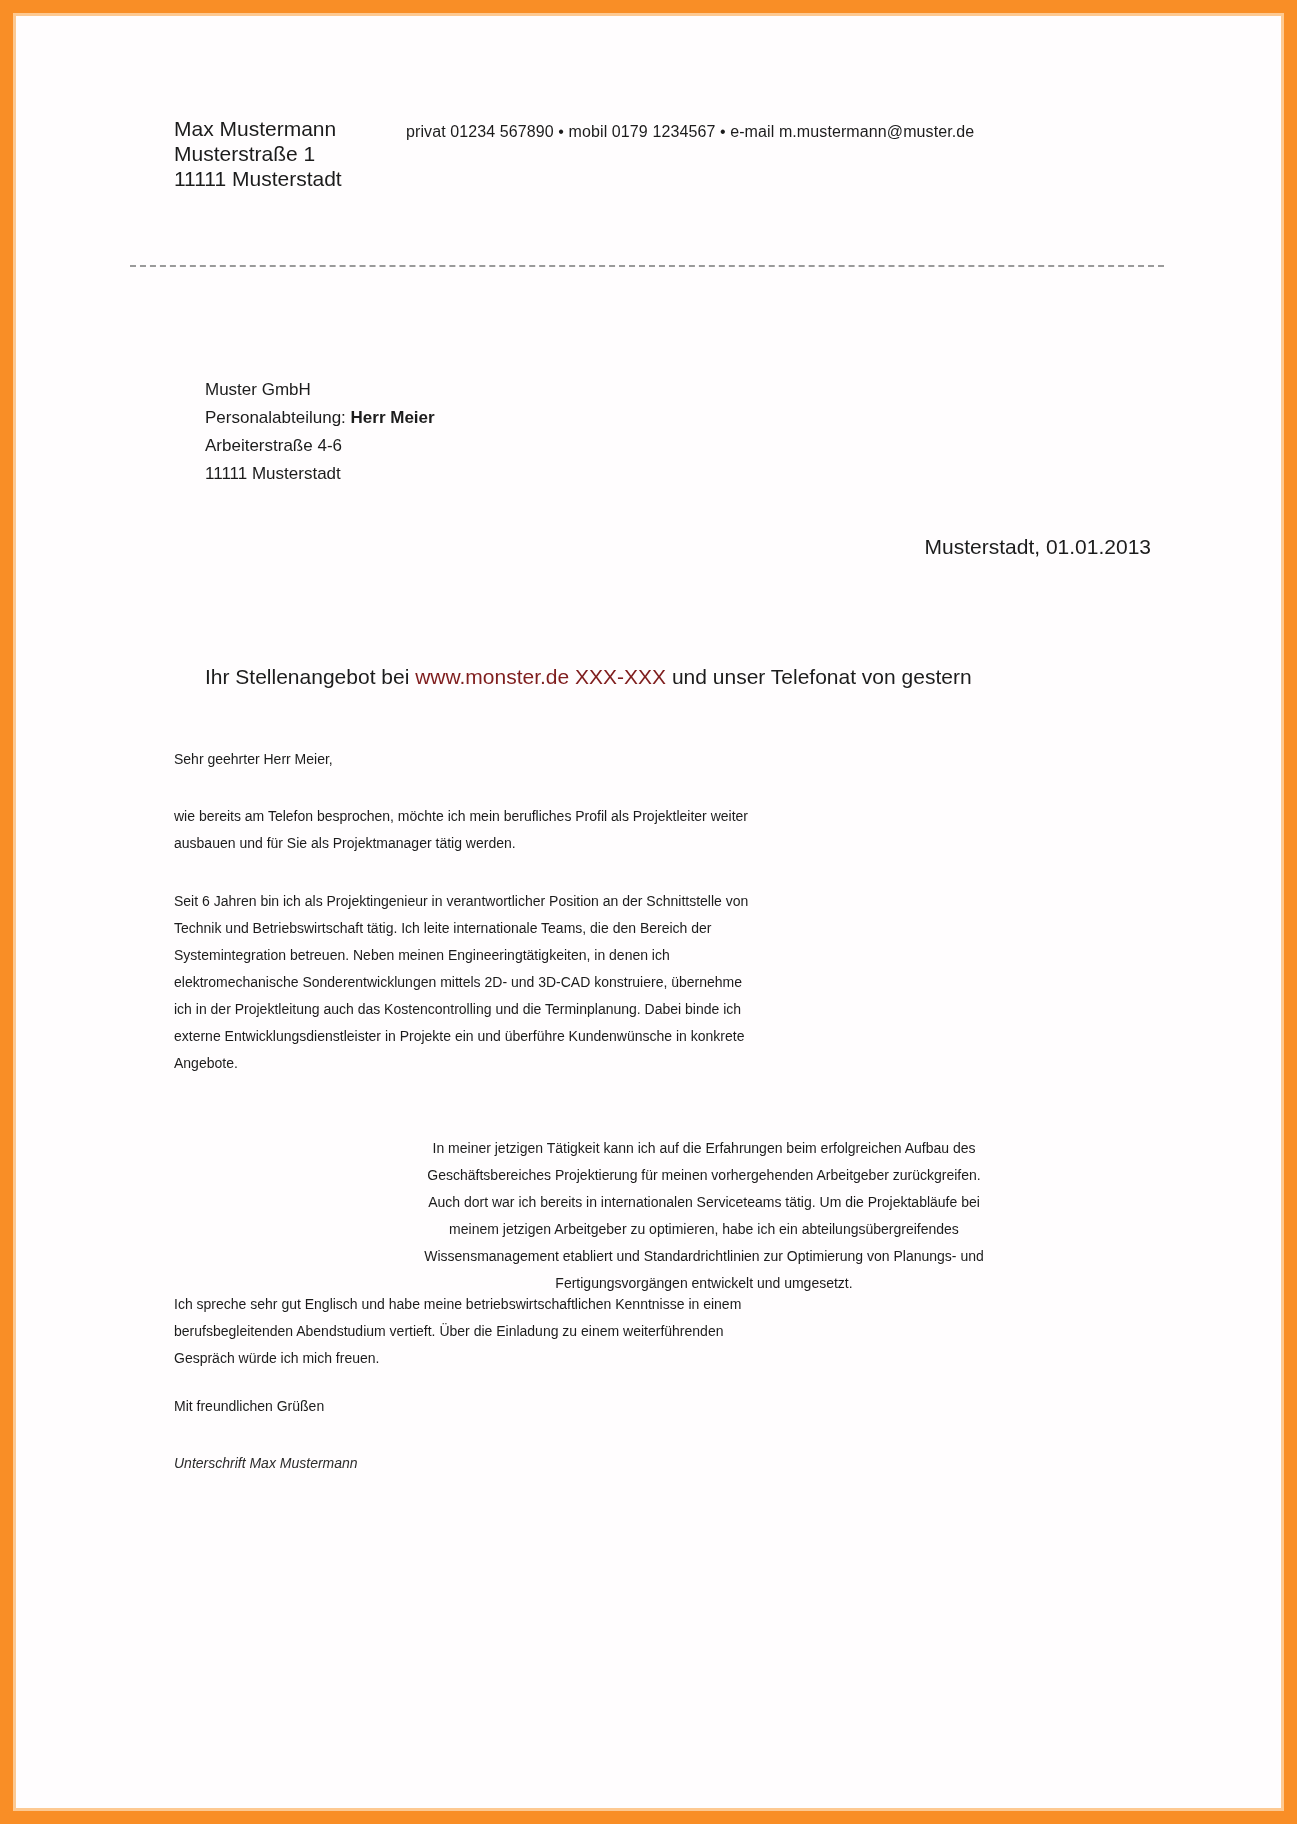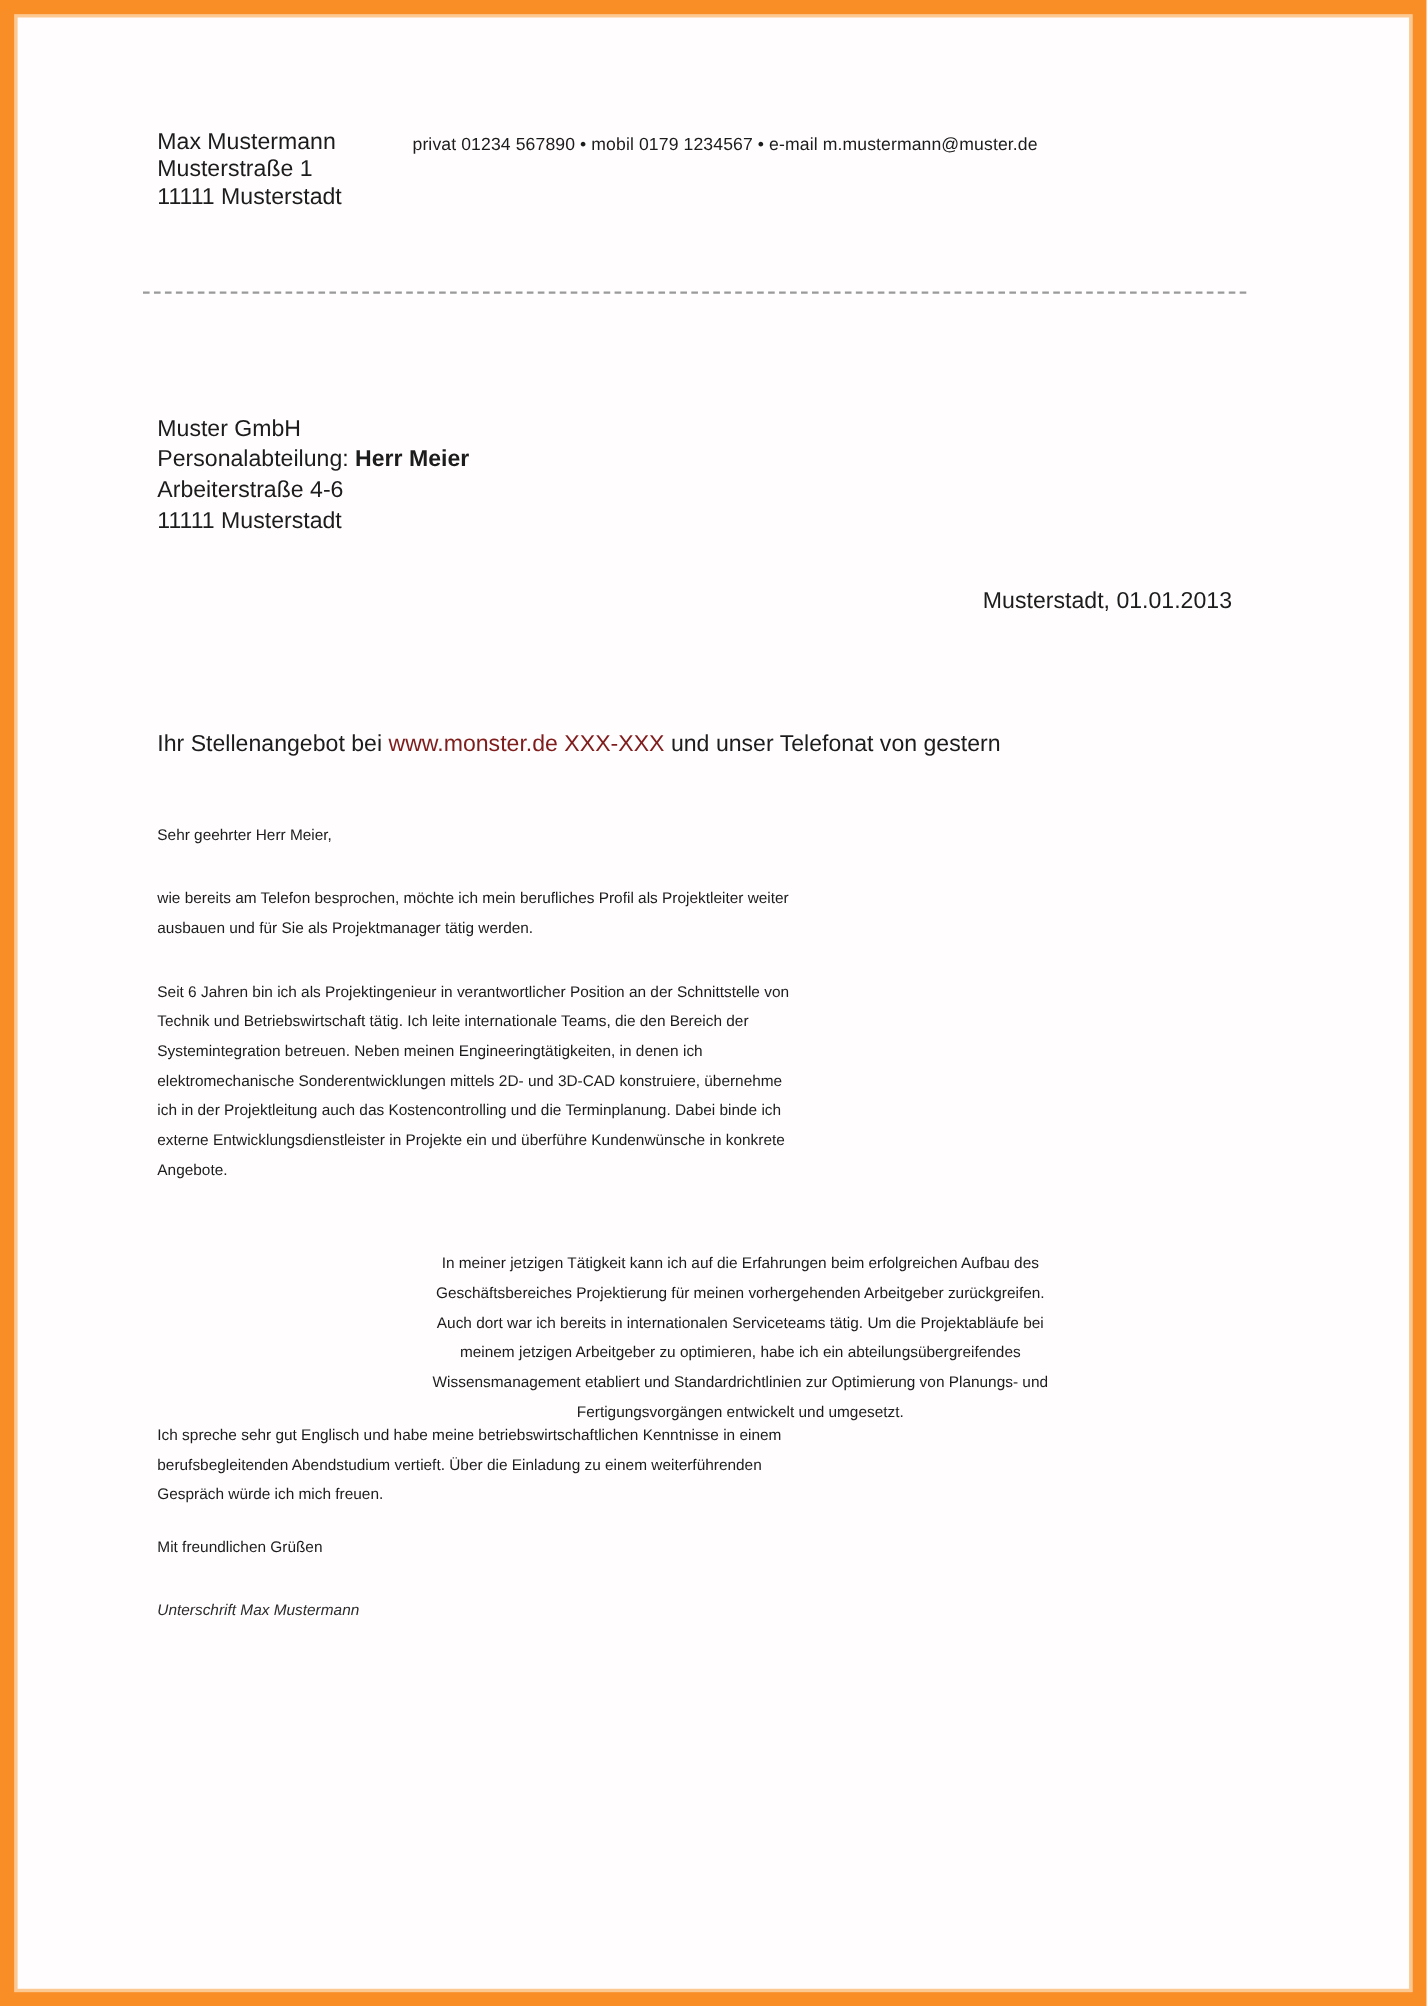--- a/index.html
+++ b/index.html
@@ -14,40 +14,40 @@
     height: 1824px;
     box-sizing: border-box;
     border: 13px solid #f98e26;
     box-shadow: inset 0 0 0 3px #fdc992;
     background: #fffdfe;
     font-family: "Liberation Sans", sans-serif;
     color: #1c1c1c;
     overflow: hidden;
   }
   .abs { position: absolute; }
-  p, div { margin: 0; }
+  p, div { margin: 0; padding-left: 31px; }
 
   .sender-name-block {
     left: 130px; top: 103px;
     font-size: 21px; line-height: 25px;
     white-space: pre-line;
   }
   .contact-line {
     left: 362px; top: 109px;
     font-size: 16px; line-height: 20px;
     letter-spacing: 0.1px;
   }
   .dashed-separator {
     left: 117px; top: 252px;
     width: 1003px; height: 0;
     border-top: 2px dashed #9a9a9a;
   }
   .recipient-block {
     left: 130px; top: 363px;
-    font-size: 21px; line-height: 28px;
+    font-size: 17px; line-height: 28px;
   }
   .recipient-block .bold { font-weight: bold; }
   .date-line {
     left: 130px; top: 520px;
     width: 977px;
     text-align: right;
     font-size: 21px; line-height: 27px;
   }
   .subject-block {
     left: 130px; top: 650px;

